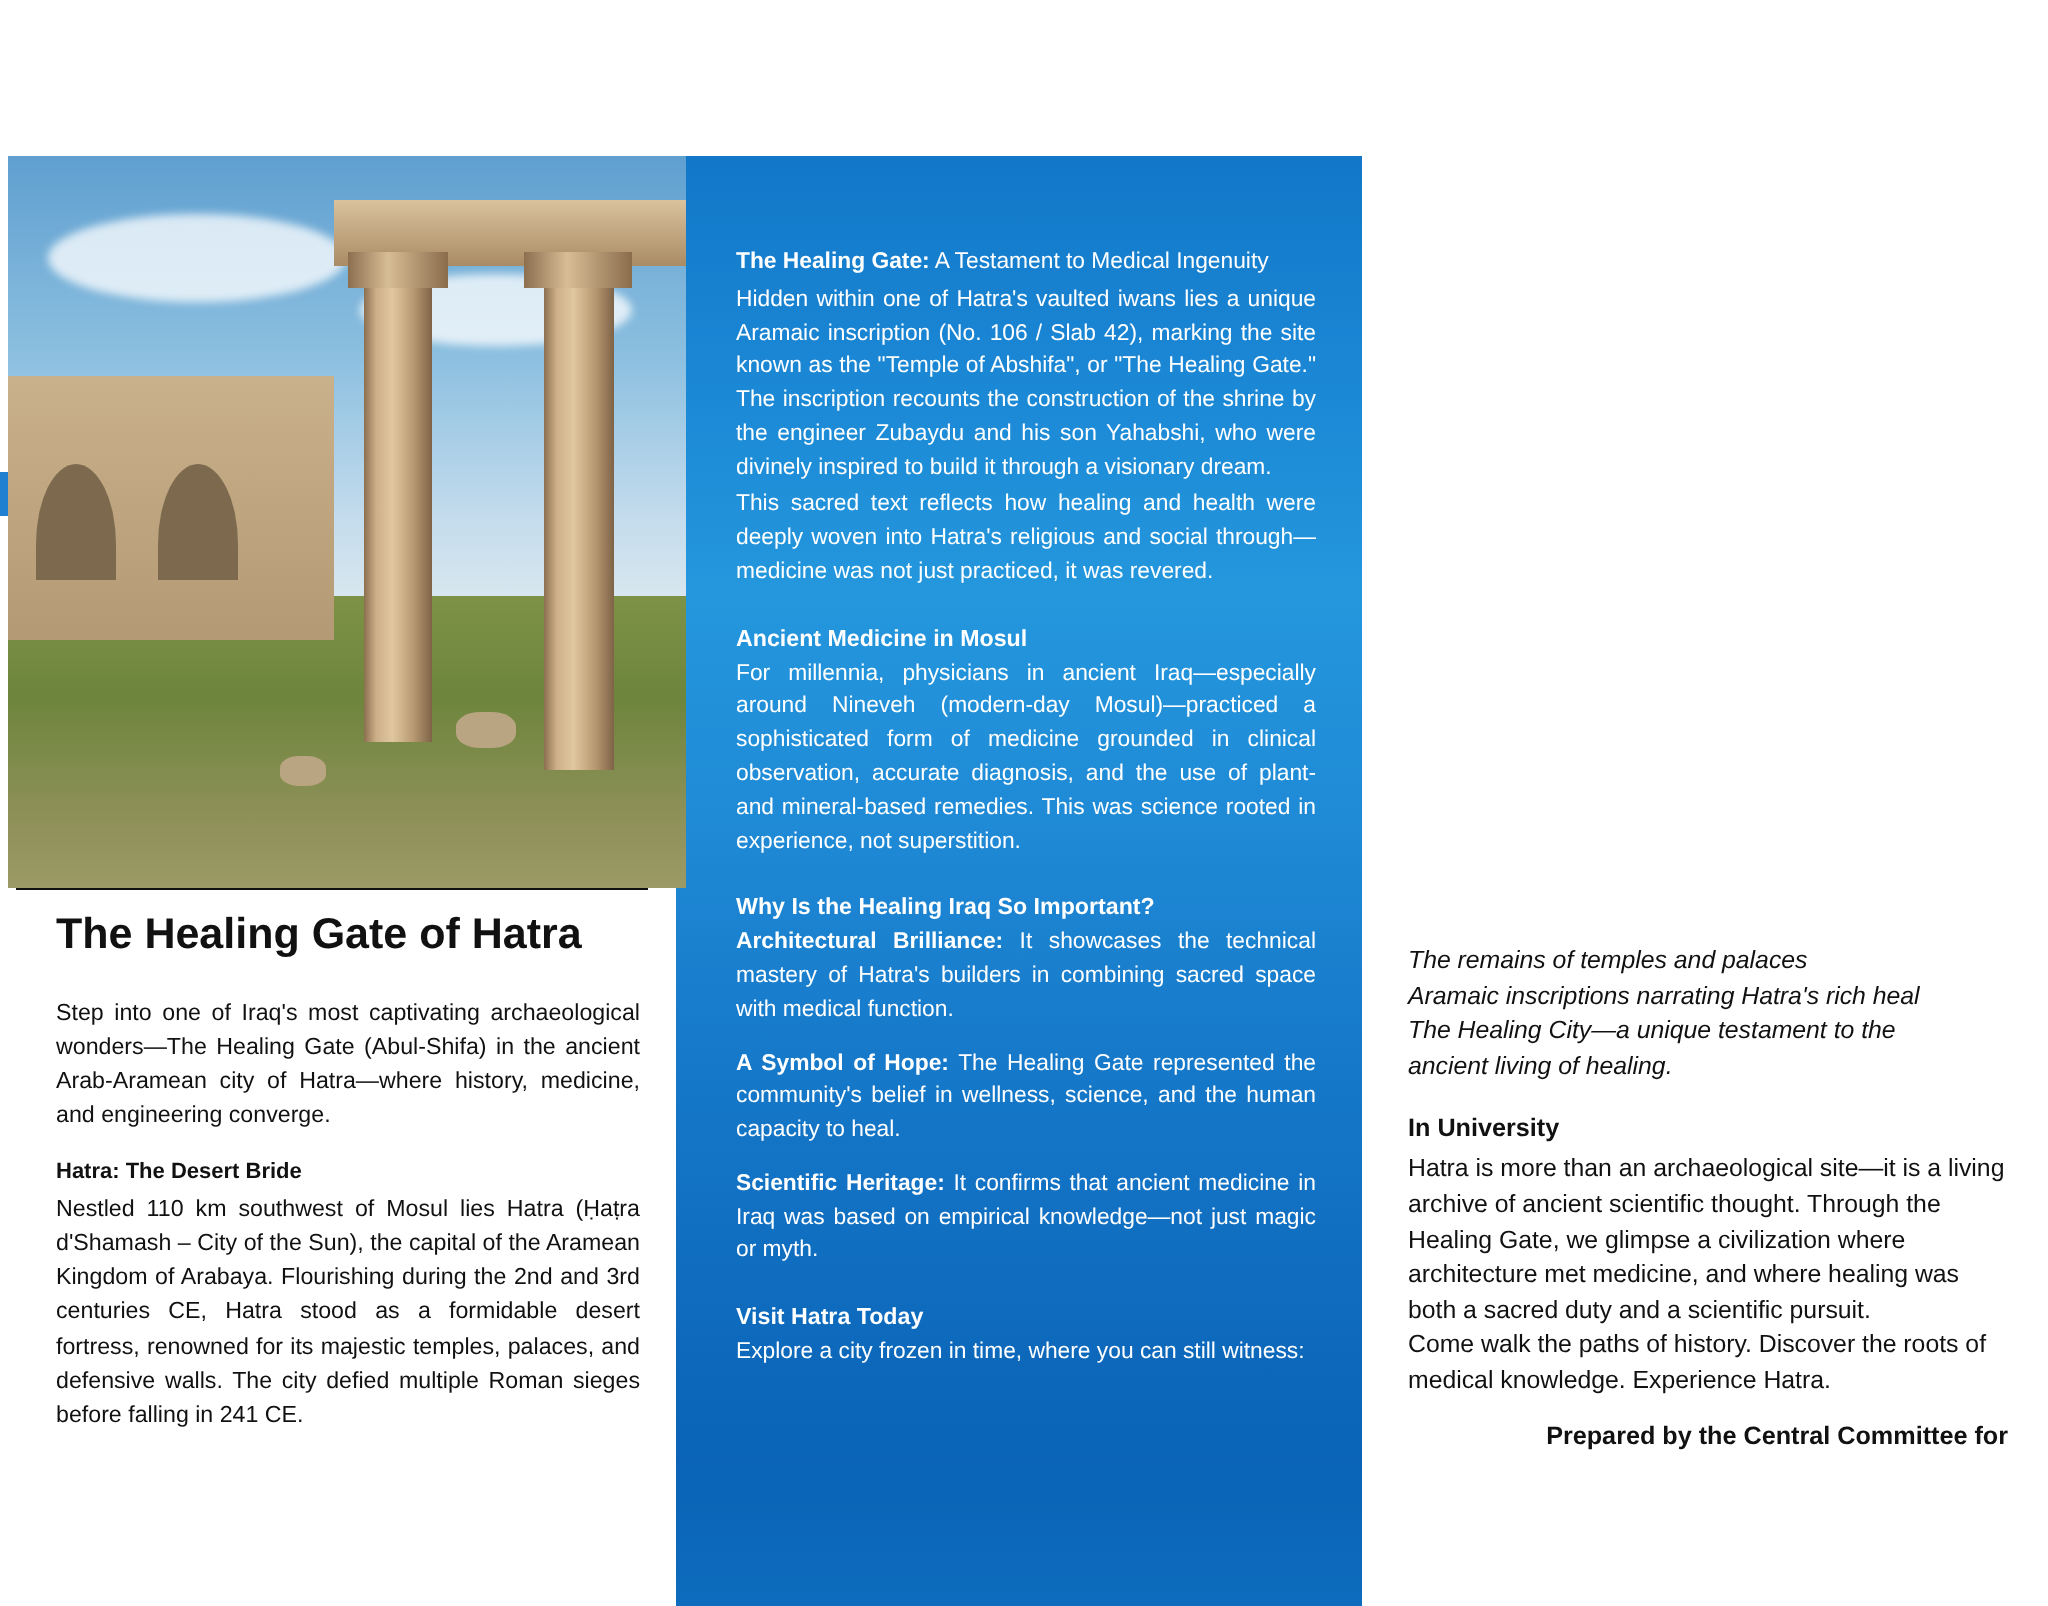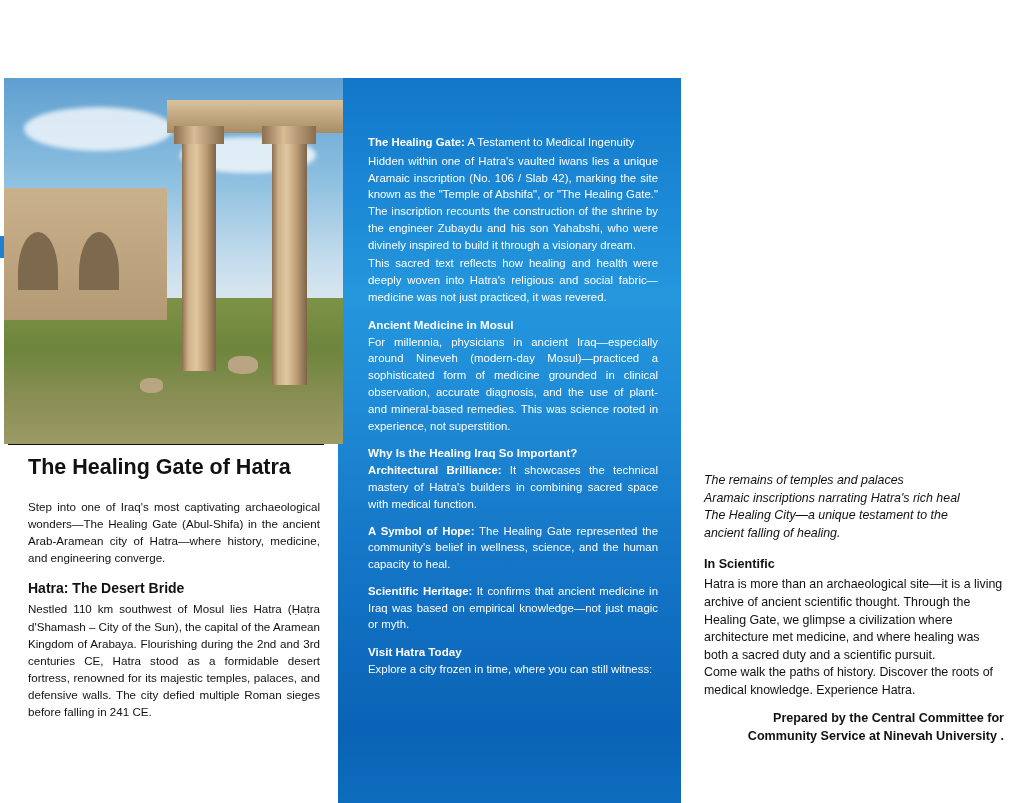--- a/index.html
+++ b/index.html
@@ -120,21 +120,21 @@
     width: 292px;
     font-size: 11.6px;
     line-height: 1.48;
     color: #111;
     text-align: justify;
   }
   .left-body p { margin: 0 0 11px 0; }
   .left-body .lead-label { font-weight: bold; }
   .left-body h4 {
     margin: 0 0 2px 0;
-    font-size: 14px;
+    font-size: 11px;
     font-weight: bold;
   }
 
   
   .col-mid {
     position: absolute;
     left: 338px; top: 78px;
     width: 343px;
     height: 725px;
     background: linear-gradient(180deg,
@@ -142,31 +142,31 @@
       #1a86d4 14%,
       #2497dd 30%,
       #1f8ad6 46%,
       #1679c9 62%,
       #0f6cbe 78%,
       #0a63b6 90%,
       #0d6cbd 100%);
   }
   .mid-inner {
     position: absolute;
-    left: 30px; top: 56px;
+    left: 30px; top: 45px;
     width: 290px;
     color: #ffffff;
     font-size: 11.4px;
     line-height: 1.47;
     text-align: justify;
   }
   .mid-inner p { margin: 0 0 10px 0; }
   .mid-inner .hl { font-weight: bold; }
   .mid-inner h4 {
-    margin: 4px 0 1px 0;
+    margin: 16px 0 1px 0;
     font-size: 11.6px;
     font-weight: bold;
   }
   .mid-inner .tight { margin-bottom: 2px; }
 
   
   .col-right {
     position: absolute;
     left: 681px; top: 0;
     width: 343px;
@@ -284,21 +284,21 @@
     <p>Step into one of Iraq's most captivating archaeological wonders—The Healing Gate (Abul-Shifa) in the ancient Arab-Aramean city of Hatra—where history, medicine, and engineering converge.</p>
     <h4>Hatra: The Desert Bride</h4>
     <p>Nestled 110 km southwest of Mosul lies Hatra (Ḥaṭra d'Shamash – City of the Sun), the capital of the Aramean Kingdom of Arabaya. Flourishing during the 2nd and 3rd centuries CE, Hatra stood as a formidable desert fortress, renowned for its majestic temples, palaces, and defensive walls. The city defied multiple Roman sieges before falling in 241 CE.</p>
   </div>
 </div>
 
 <div class="col-mid">
   <div class="mid-inner">
     <p class="tight"><span class="hl">The Healing Gate:</span><span> A Testament to Medical Ingenuity</span></p>
     <p class="tight">Hidden within one of Hatra's vaulted iwans lies a unique Aramaic inscription (No. 106 / Slab 42), marking the site known as the "Temple of Abshifa", or "The Healing Gate." The inscription recounts the construction of the shrine by the engineer Zubaydu and his son Yahabshi, who were divinely inspired to build it through a visionary dream.</p>
-    <p>This sacred text reflects how healing and health were deeply woven into Hatra's religious and social fabric—medicine was not just practiced, it was revered.</p>
+    <p>This sacred text reflects how healing and health were deeply woven into Hatra's religious and social through—medicine was not just practiced, it was revered.</p>
 
     <h4>Ancient Medicine in Mosul</h4>
     <p>For millennia, physicians in ancient Iraq—especially around Nineveh (modern-day Mosul)—practiced a sophisticated form of medicine grounded in clinical observation, accurate diagnosis, and the use of plant- and mineral-based remedies. This was science rooted in experience, not superstition.</p>
 
     <h4>Why Is the Healing Iraq So Important?</h4>
     <p><span class="hl">Architectural Brilliance:</span><span> It showcases the technical mastery of Hatra's builders in combining sacred space with medical function.</span></p>
     <p><span class="hl">A Symbol of Hope:</span><span> The Healing Gate represented the community's belief in wellness, science, and the human capacity to heal.</span></p>
     <p><span class="hl">Scientific Heritage:</span><span> It confirms that ancient medicine in Iraq was based on empirical knowledge—not just magic or myth.</span></p>
 
     <h4>Visit Hatra Today</h4>
@@ -323,24 +323,23 @@
   <div class="rp-col" style="left:79%; top:18%; width:10.5%; height:66%;"></div>
   <div class="rp-rock" style="left:66%; top:76%; width:9%; height:5%;"></div>
   <div class="rp-rock" style="left:40%; top:82%; width:7%; height:4%;"></div>
 </div>
 
 <div class="right-body">
   <div class="right-lines">
     <p>The remains of temples and palaces</p>
     <p>Aramaic inscriptions narrating Hatra's rich heal</p>
     <p>The Healing City—a unique testament to the</p>
-    <p>ancient falling of healing.</p>
-  </div>
-
-  <h4 style="margin-top:14px;"> In Scientific</h4>
+    <p>ancient living of healing.</p>
+  </div>
+
+  <h4 style="margin-top:14px;"> In University</h4>
   <p class="nomargin">Hatra is more than an archaeological site—it is a living archive of ancient scientific thought. Through the Healing Gate, we glimpse a civilization where architecture met medicine, and where healing was both a sacred duty and a scientific pursuit.</p>
   <p>Come walk the paths of history. Discover the roots of medical knowledge. Experience Hatra.</p>
 
   <div class="prepared">
     <div>Prepared by the Central Committee for</div>
-    <div>Community Service at Ninevah University .</div>
   </div>
 </div>
 
 </body></html>

